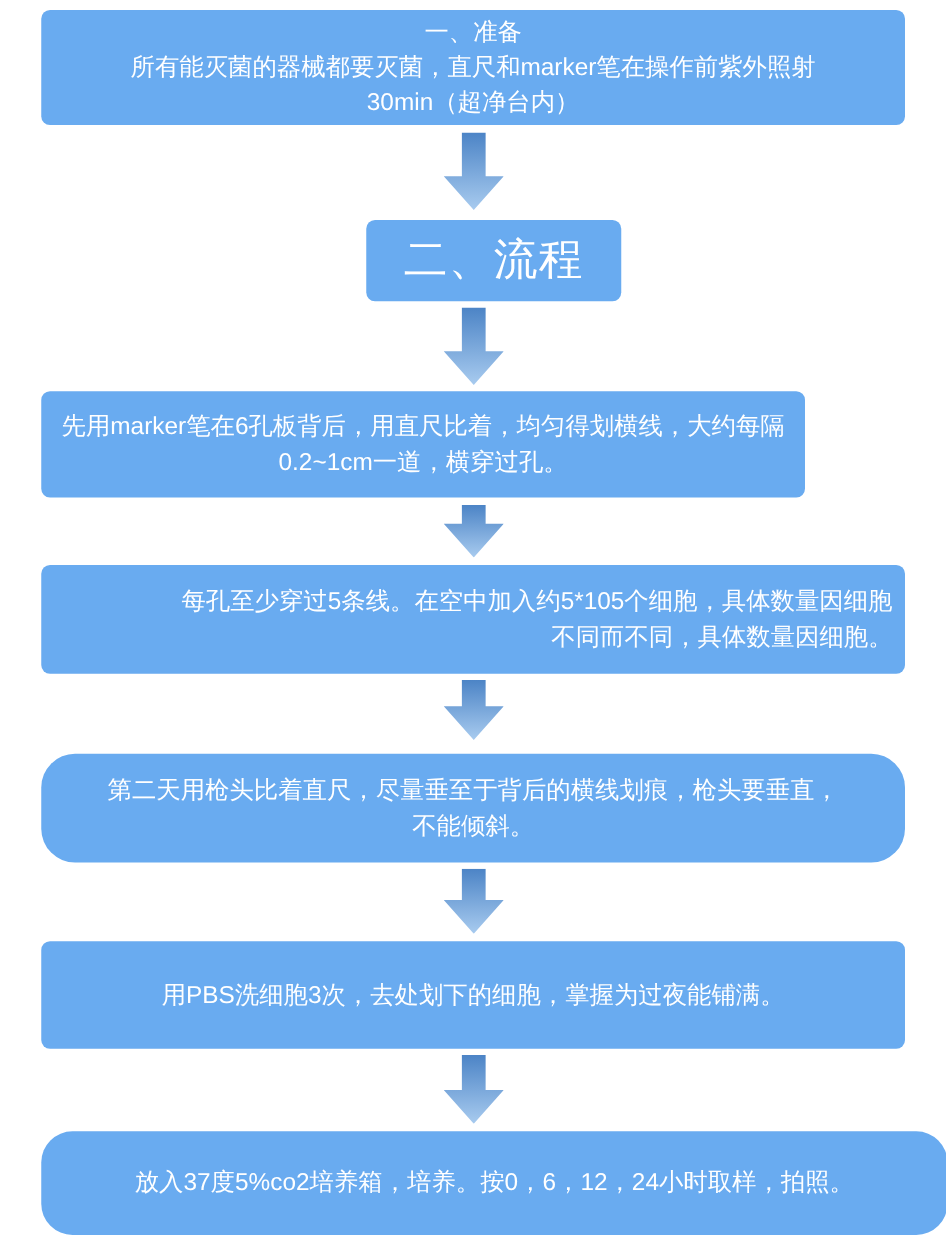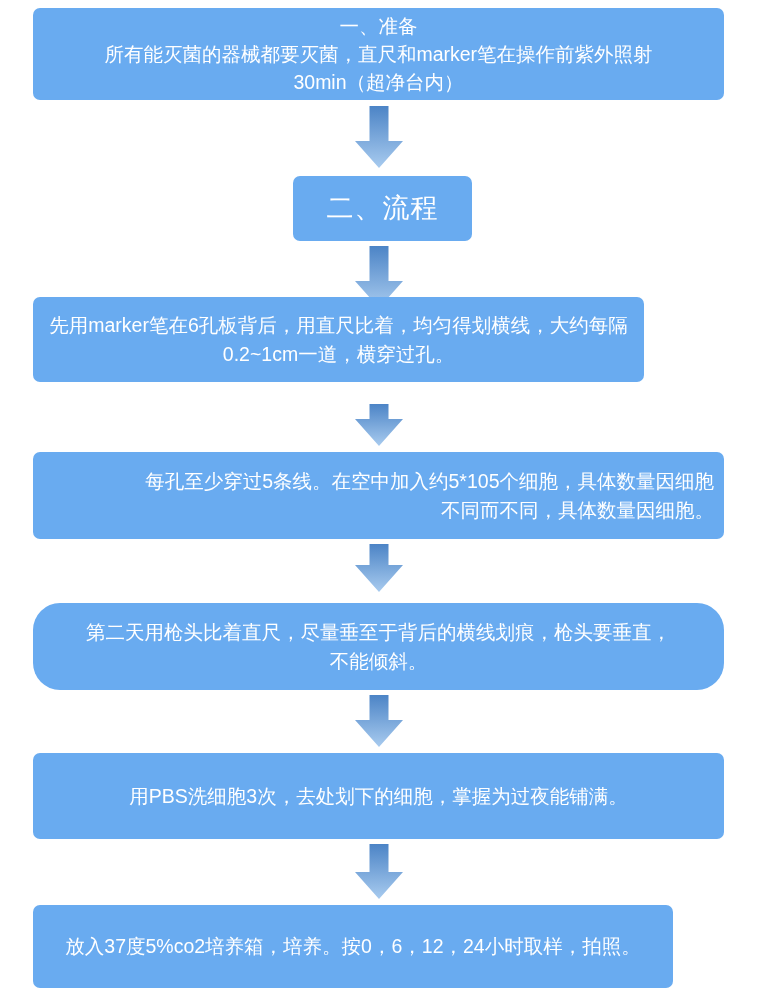--- a/index.html
+++ b/index.html
@@ -31,26 +31,26 @@
     align-items: center;
     justify-content: center;
     text-align: center;
     font-size: 19.5px;
     line-height: 1.45;
     box-sizing: border-box;
     padding: 2px 10px;
   }
   .line { white-space: nowrap; }
   .b1 { left: 33px;  top: 8px;   width: 691px; height: 92px; }
-  .b2 { left: 293px; top: 176px; width: 179px; height: 65px; font-size: 27px; letter-spacing: 1px; text-align: center; }
-  .b3 { left: 33px;  top: 297px; width: 611px; height: 85px; }
+  .b2 { left: 293px; top: 176px; width: 204px; height: 65px; font-size: 35px; letter-spacing: 1px; text-align: center; }
+  .b3 { left: 33px;  top: 313px; width: 611px; height: 85px; }
   .b4 { left: 33px;  top: 452px; width: 691px; height: 87px; align-items: flex-end; }
   .b5 { left: 33px;  top: 603px; width: 691px; height: 87px; border-radius: 27px; }
   .b6 { left: 33px;  top: 753px; width: 691px; height: 86px; }
-  .b7 { left: 33px;  top: 905px; width: 640px; height: 83px; }
+  .b7 { left: 33px;  top: 905px; width: 725px; height: 83px; border-radius: 25px; }
   .arrow { position: absolute; left: 355px; width: 48px; display: block; }
   .a1 { top: 106px; height: 62px; }
   .a2 { top: 246px; height: 62px; }
   .a3 { top: 404px; height: 42px; }
   .a4 { top: 544px; height: 48px; }
   .a5 { top: 695px; height: 52px; }
   .a6 { top: 844px; height: 55px; }
   .grad-top    { stop-color: var(--arrow-top); }
   .grad-bottom { stop-color: var(--arrow-bottom); }
   .defs-holder { position: absolute; width: 0; height: 0; }

